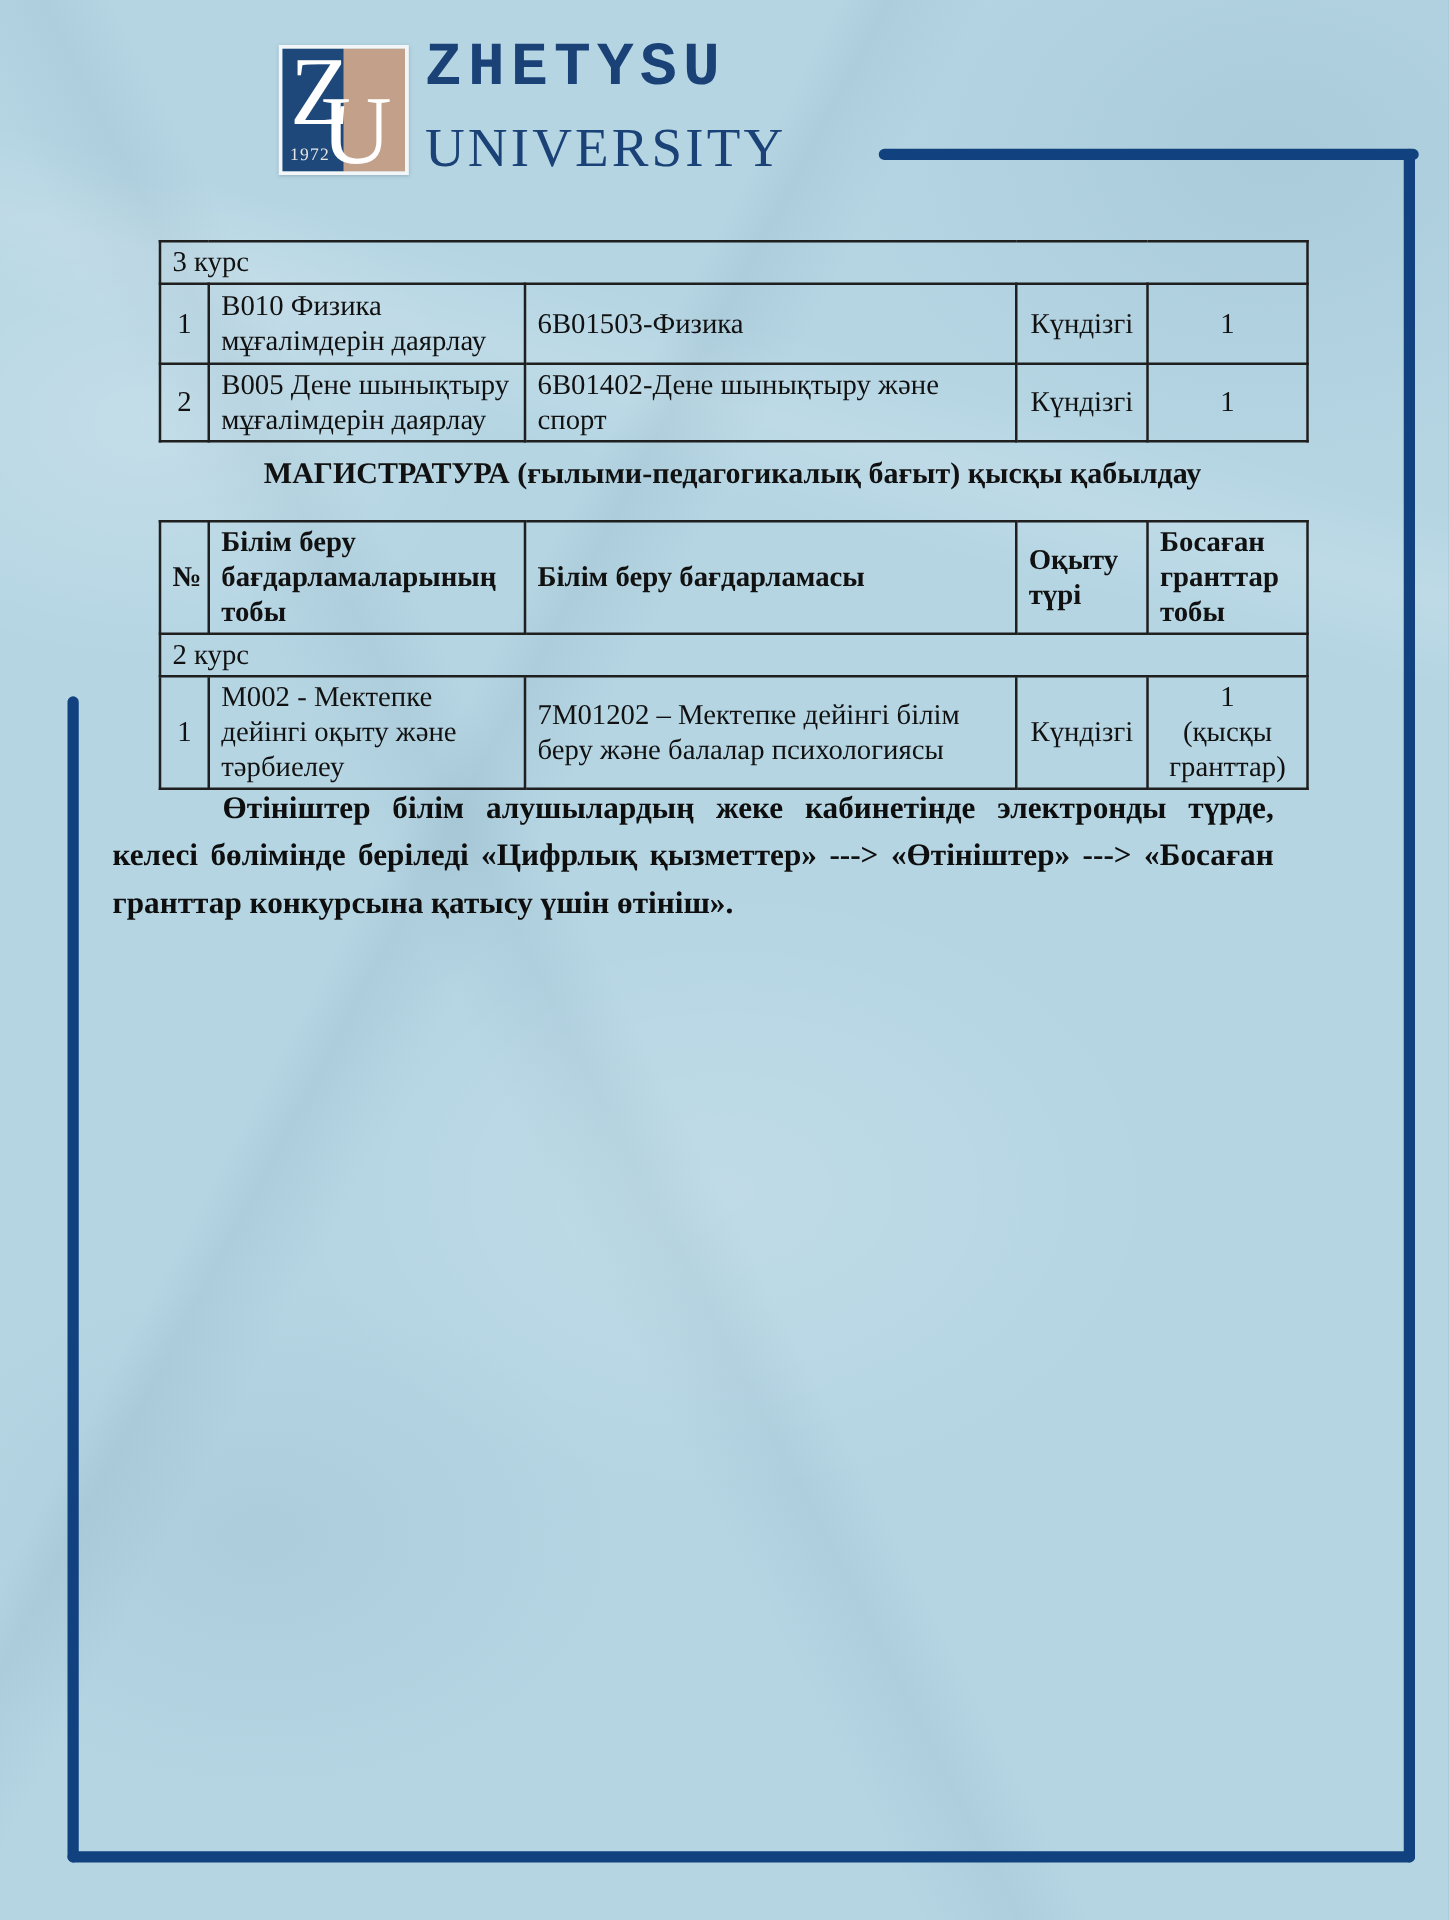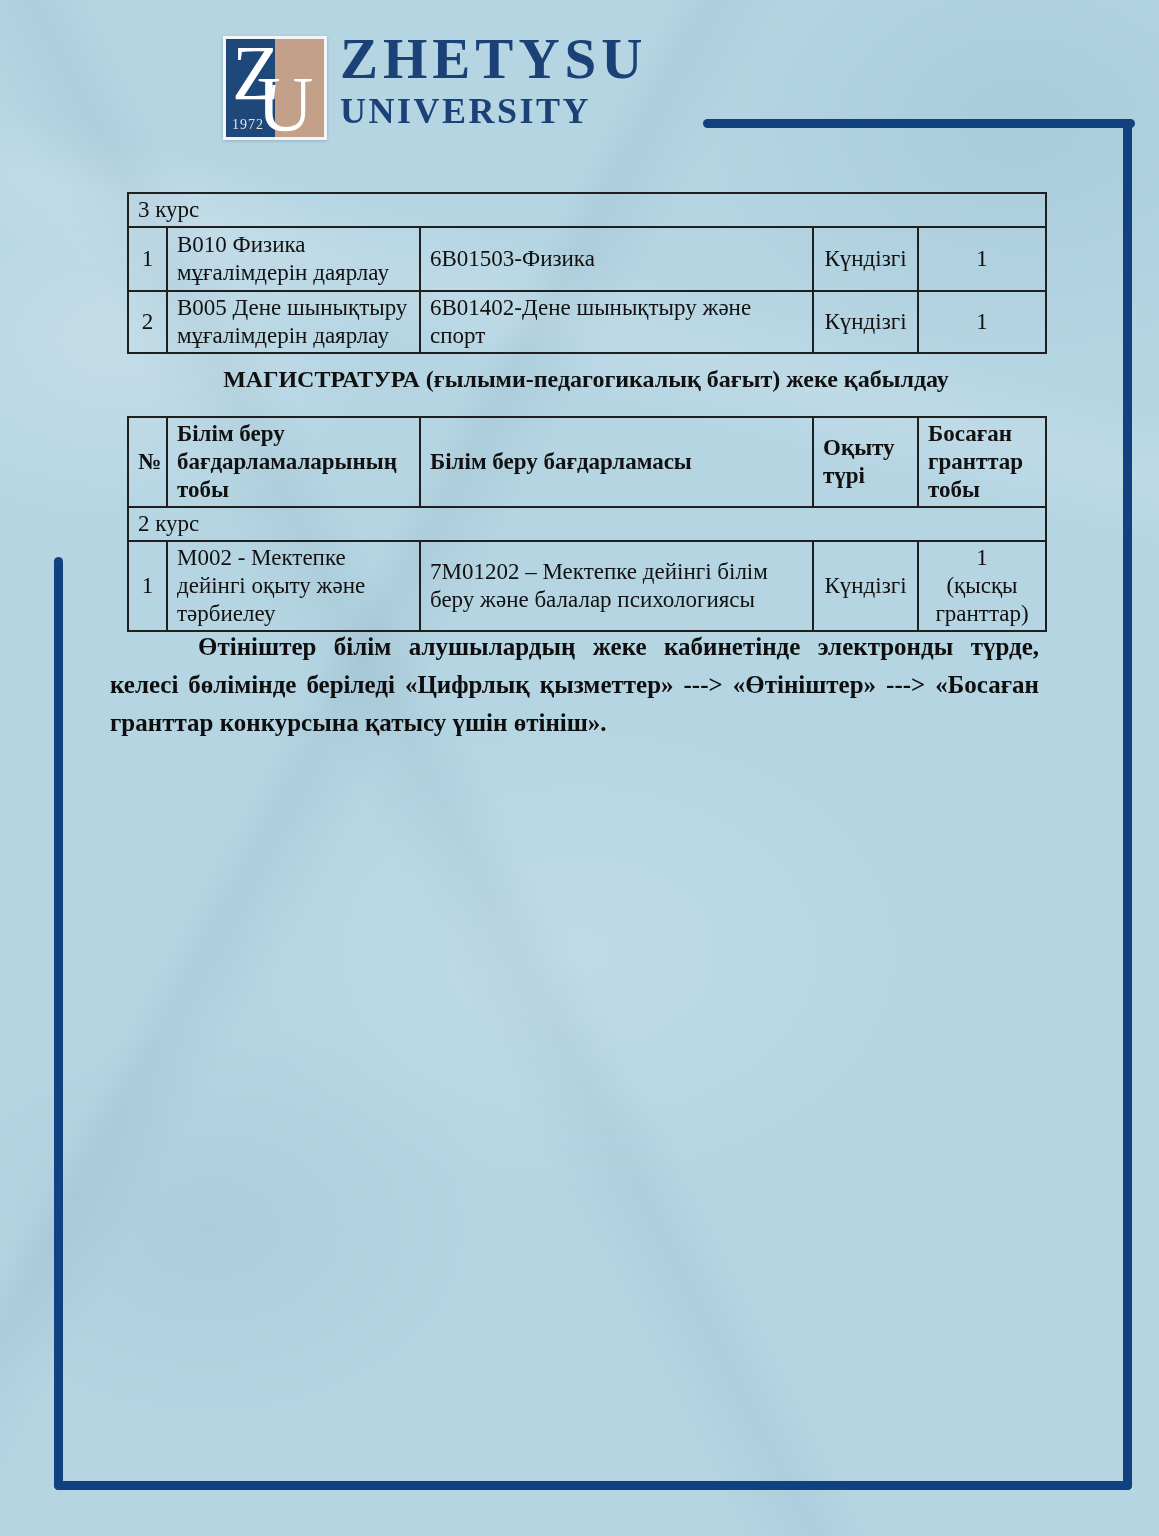--- a/index.html
+++ b/index.html
@@ -41,24 +41,24 @@
     position:absolute; left:-18px; top:22px;
     font-size:78px; line-height:1.1; color:#ffffff;
     font-family:"Liberation Serif", serif; z-index:3;
   }
   .logo-year {
     position:absolute; left:6px; bottom:4px;
     font-size:14px; color:#e5e5e5; letter-spacing:1px; z-index:4;
   }
   .wordmark { position:absolute; left:340px; top:30px; color:#1b4277; }
   .wordmark-line1 {
-    font-size:57px; font-weight:700; letter-spacing:5px; line-height:1.0;
+    font-size:49px; font-weight:700; letter-spacing:5px; line-height:1.0;font-family:Liberation Mono, monospace;
   }
   .wordmark-line2 {
-    font-size:36px; font-weight:700; letter-spacing:2.5px; line-height:1.0; margin-top:6px;
+    font-size:44px; font-weight:400; letter-spacing:2.5px; line-height:1.0; margin-top:18px;
   }
 
   
   .frame-seg { position:absolute; background:#11427f; border-radius:5px; }
   .frame-top    { left:703px; top:119px;  width:432px; height:9px; }
   .frame-right  { left:1123px; top:119px; width:9px;  height:1371px; }
   .frame-bottom { left:54px;  top:1481px; width:1078px; height:9px; }
   .frame-left   { left:54px;  top:557px;  width:9px;  height:933px; }
 
   
@@ -87,21 +87,21 @@
   .t-magistracy tr.header-row td { height:77px; font-weight:bold; }
   .t-magistracy tr.data-row td { height:78px; }
   .hdr-left { text-align:left; font-weight:bold; }
 
   
   .magistracy-heading {
     position:absolute; left:127px; top:366px; width:918px;
     text-align:center; font-weight:bold; font-size:24px;
   }
   .note {
-    position:absolute; left:110px; top:628px; width:929px;
+    position:absolute; left:90px; top:628px; width:929px;
     font-size:25px; font-weight:bold;
     line-height:38px;
     text-align:justify; text-indent:88px;
     color:#0e0e0e;
   }
 </style>
 </head>
 <body>
 
 <div class="page">
@@ -147,21 +147,21 @@
     <tr class="data-row-2">
       <td class="col-num">2</td>
       <td>В005 Дене шынықтыру мұғалімдерін даярлау</td>
       <td>6В01402-Дене шынықтыру және спорт</td>
       <td class="col-form">Күндізгі</td>
       <td class="col-count">1</td>
     </tr>
   </tbody>
     </table>
 
-  <div class="magistracy-heading">МАГИСТРАТУРА (ғылыми-педагогикалық бағыт) жеке қабылдау</div>
+  <div class="magistracy-heading">МАГИСТРАТУРА (ғылыми-педагогикалық бағыт) қысқы қабылдау</div>
 
   <table class="doc t-magistracy">
     <colgroup>
       <col style="width:39px">
         <col style="width:253px">
         <col style="width:393px">
       <col style="width:105px">
         <col style="width:128px">
     </colgroup>
     <tbody>

